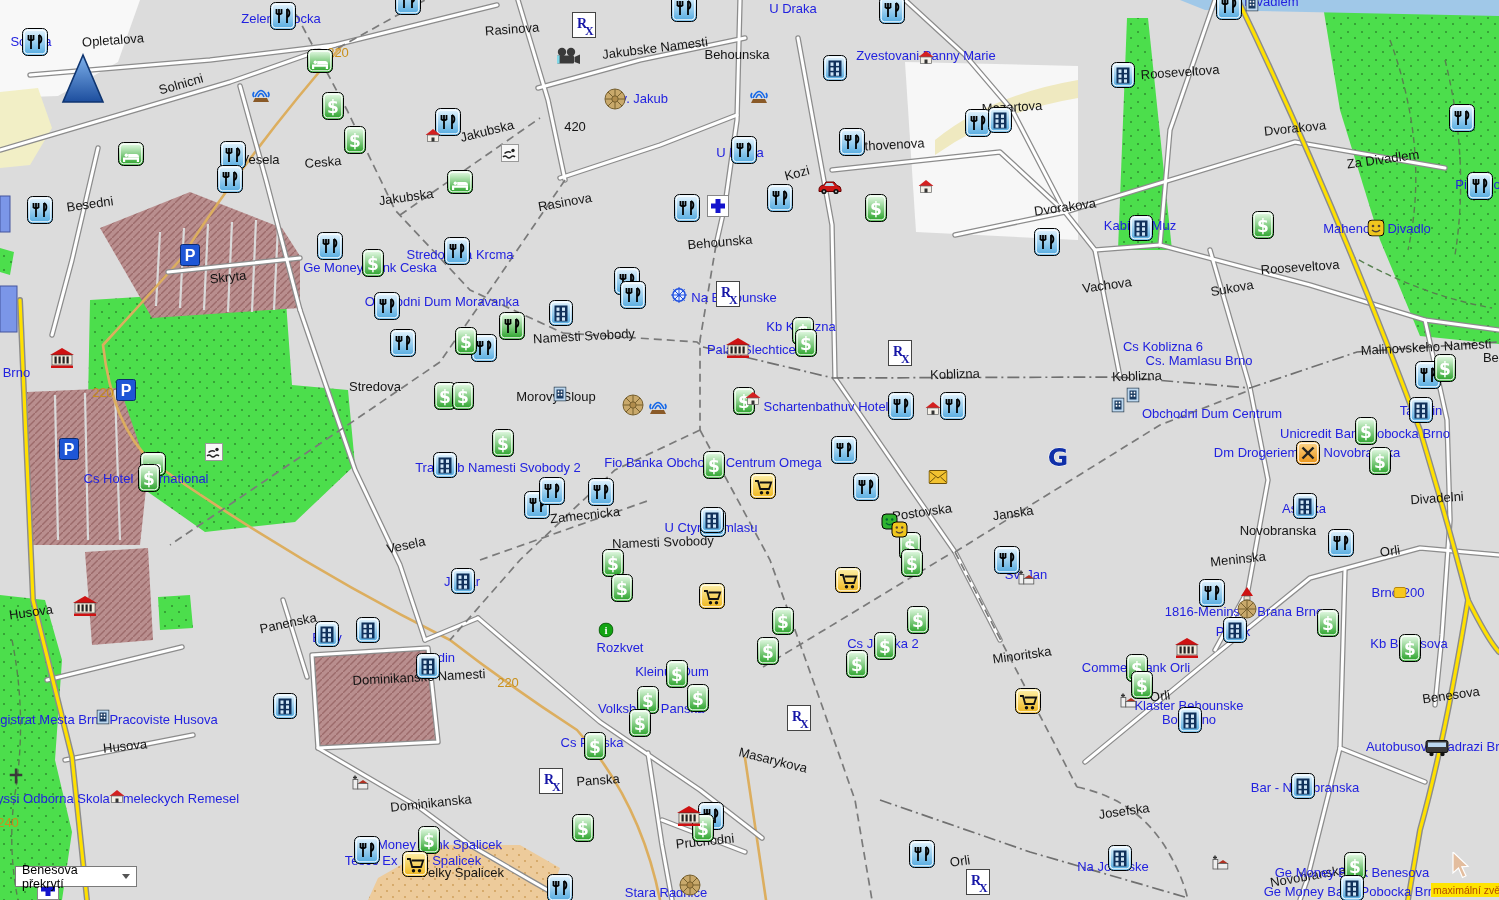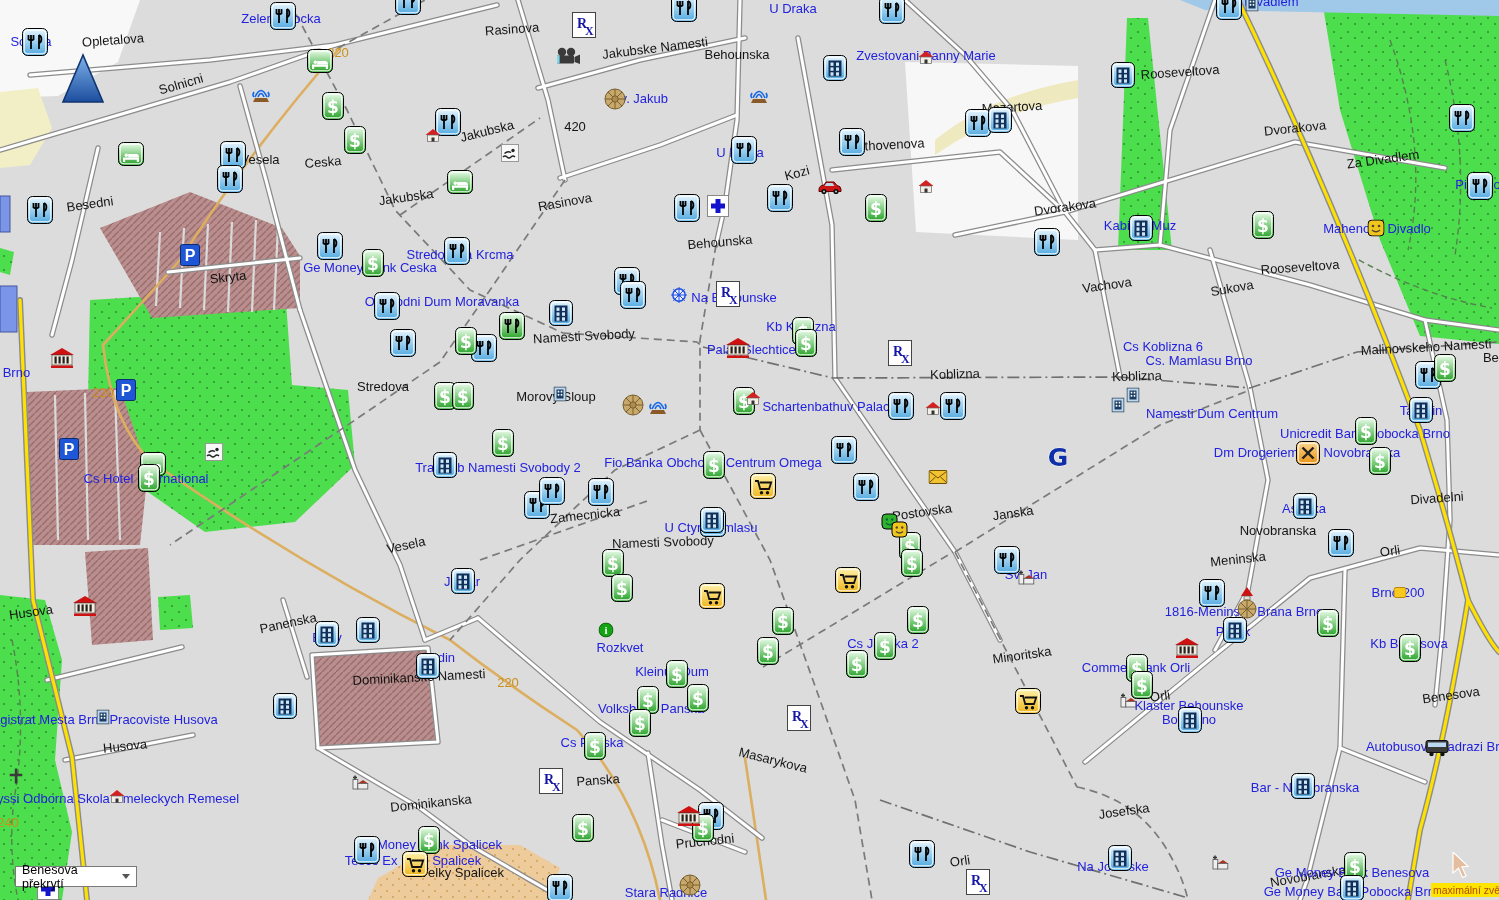--- a/index.html
+++ b/index.html
@@ -248,21 +248,21 @@
       <div class="lbl street" style="left: 1295px; top: 128px; transform: translate(-50%, -50%) rotate(-6deg);">Dvorakova</div>
       <div class="lbl street" style="left: 1065px; top: 207px; transform: translate(-50%, -50%) rotate(-8deg);">Dvorakova</div>
       <div class="lbl street" style="left: 1383px; top: 159px; transform: translate(-50%, -50%) rotate(-8deg);">Za Divadlem</div>
       <div class="lbl street" style="left: 1107px; top: 285px; transform: translate(-50%, -50%) rotate(-8deg);">Vachova</div>
       <div class="lbl street" style="left: 1232px; top: 288px; transform: translate(-50%, -50%) rotate(-10deg);">Sukova</div>
       <div class="lbl street" style="left: 955px; top: 374px; transform: translate(-50%, -50%) rotate(-2deg);">Koblizna</div>
       <div class="lbl street" style="left: 1137px; top: 376px; transform: translate(-50%, -50%) rotate(-2deg);">Koblizna</div>
       <div class="lbl street" style="left: 1426px; top: 347px; transform: translate(-50%, -50%) rotate(-3deg);">Malinovskeho Namesti</div>
       <div class="lbl street" style="left: 1493px; top: 357px; transform: translate(-50%, -50%);">Ber</div>
       <div class="lbl street" style="left: 228px; top: 277px; transform: translate(-50%, -50%) rotate(-6deg);">Skryta</div>
-      <div class="lbl street" style="left: 375px; top: 386px; transform: translate(-50%, -50%); margin-left: 8px;">Stredova</div>
+      <div class="lbl street" style="left: 375px; top: 386px; transform: translate(-50%, -50%);">Stredova</div>
       <div class="lbl street" style="left: 584px; top: 336px; transform: translate(-50%, -50%) rotate(-3deg);">Namesti Svobody</div>
       <div class="lbl street" style="left: 556px; top: 396px; transform: translate(-50%, -50%);">Morovy Sloup</div>
       <div class="lbl street" style="left: 663px; top: 542px; transform: translate(-50%, -50%) rotate(-2deg);">Namesti Svobody</div>
       <div class="lbl street" style="left: 585px; top: 515px; transform: translate(-50%, -50%) rotate(-6deg);">Zamecnicka</div>
       <div class="lbl street" style="left: 406px; top: 545px; transform: translate(-50%, -50%) rotate(-12deg);">Vesela</div>
       <div class="lbl street" style="left: 575px; top: 126px; transform: translate(-50%, -50%);">420</div>
       <div class="lbl street" style="left: 31px; top: 612px; transform: translate(-50%, -50%) rotate(-8deg);">Husova</div>
       <div class="lbl street" style="left: 125px; top: 746px; transform: translate(-50%, -50%) rotate(-6deg);">Husova</div>
       <div class="lbl street" style="left: 288px; top: 623px; transform: translate(-50%, -50%) rotate(-12deg);">Panenska</div>
       <div class="lbl street" style="left: 419px; top: 677px; transform: translate(-50%, -50%) rotate(-3deg);">Dominikanske Namesti</div>
@@ -297,27 +297,27 @@
       <div class="lbl poi" style="left: 1377px; top: 228px; transform: translate(-50%, -50%);">Mahenovo Divadlo</div>
       <div class="lbl poi" style="left: 1478px; top: 184px; transform: translate(-50%, -50%);">Picasso</div>
       <div class="lbl poi" style="left: 370px; top: 267px; transform: translate(-50%, -50%);">Ge Money Bank Ceska</div>
       <div class="lbl poi" style="left: 460px; top: 254px; transform: translate(-50%, -50%);">Stredoveka Krcma</div>
       <div class="lbl poi" style="left: 442px; top: 301px; transform: translate(-50%, -50%);">Obchodni Dum Moravanka</div>
       <div class="lbl poi" style="left: 734px; top: 297px; transform: translate(-50%, -50%);">Na Behounske</div>
       <div class="lbl poi" style="left: 801px; top: 326px; transform: translate(-50%, -50%);">Kb Koblizna</div>
       <div class="lbl poi" style="left: 755px; top: 349px; transform: translate(-50%, -50%);">Palac Slechticen</div>
       <div class="lbl poi" style="left: 1163px; top: 346px; transform: translate(-50%, -50%);">Cs Koblizna 6</div>
       <div class="lbl poi" style="left: 1199px; top: 360px; transform: translate(-50%, -50%);">Cs. Mamlasu Brno</div>
-      <div class="lbl poi" style="left: 1212px; top: 413px; transform: translate(-50%, -50%);">Namesti Dum Centrum</div>
+      <div class="lbl poi" style="left: 1212px; top: 413px; transform: translate(-50%, -50%);">Obchodni Dum Centrum</div>
       <div class="lbl poi" style="left: 1365px; top: 433px; transform: translate(-50%, -50%);">Unicredit Bank Pobocka Brno</div>
       <div class="lbl poi" style="left: 1307px; top: 452px; transform: translate(-50%, -50%);">Dm Drogeriemarkt Novobranska</div>
       <div class="lbl poi" style="left: 1421px; top: 410px; transform: translate(-50%, -50%);">Tabarin</div>
       <div class="lbl poi" style="left: 1304px; top: 508px; transform: translate(-50%, -50%);">Astorka</div>
       <div class="lbl poi" style="left: 11px; top: 372px; transform: translate(-50%, -50%);">a Brno</div>
-      <div class="lbl poi" style="left: 826px; top: 406px; transform: translate(-50%, -50%);">Schartenbathuv Palac</div>
+      <div class="lbl poi" style="left: 826px; top: 406px; transform: translate(-50%, -50%);">Schartenbathuv Hotel</div>
       <div class="lbl poi" style="left: 713px; top: 462px; transform: translate(-50%, -50%);">Fio Banka Obchodni Centrum Omega</div>
       <div class="lbl poi" style="left: 498px; top: 467px; transform: translate(-50%, -50%);">Tram Kb Namesti Svobody 2</div>
       <div class="lbl poi" style="left: 711px; top: 527px; transform: translate(-50%, -50%);">U Ctyr Mamlasu</div>
       <div class="lbl poi" style="left: 146px; top: 478px; transform: translate(-50%, -50%);">Cs Hotel International</div>
       <div class="lbl poi" style="left: 462px; top: 581px; transform: translate(-50%, -50%);">Jantar</div>
       <div class="lbl poi" style="left: 437px; top: 657px; transform: translate(-50%, -50%);">Aladin</div>
       <div class="lbl poi" style="left: 620px; top: 647px; transform: translate(-50%, -50%);">Rozkvet</div>
       <div class="lbl poi" style="left: 672px; top: 671px; transform: translate(-50%, -50%);">Kleinuv Dum</div>
       <div class="lbl poi" style="left: 651px; top: 708px; transform: translate(-50%, -50%);">Volksbank Panska</div>
       <div class="lbl poi" style="left: 592px; top: 742px; transform: translate(-50%, -50%);">Cs Panska</div>

